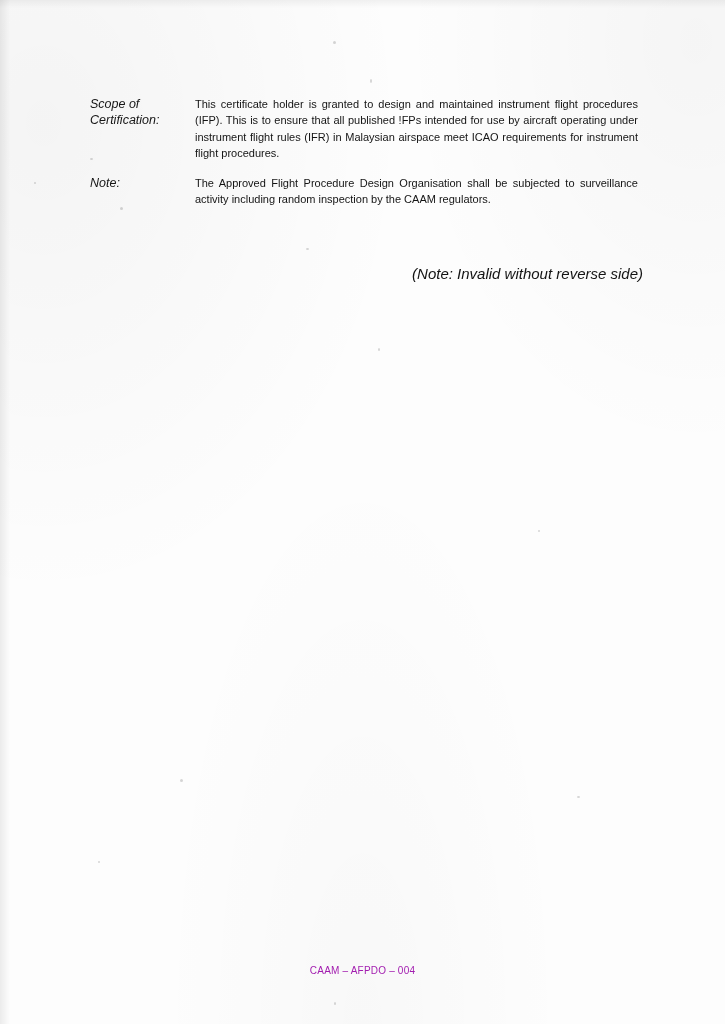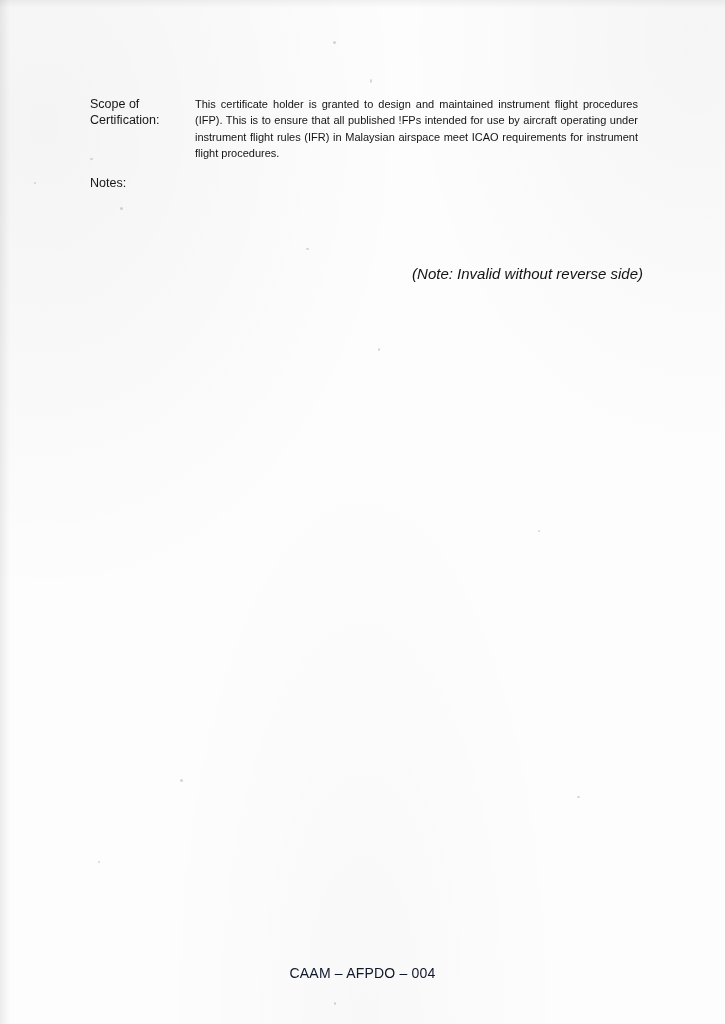--- a/index.html
+++ b/index.html
@@ -48,20 +48,21 @@
 
   .block {
     position: absolute;
     display: flex;
     align-items: flex-start;
   }
 
   .label {
     width: 105px;
     flex: 0 0 105px;
+    font-style: italic;
     font-size: 12.5px;
     line-height: 16px;
     color: #161616;
   }
   .label .l2 { display: block; }
 
   .body-text {
     width: 443px;
     font-size: 11px;
     line-height: 16.4px;
@@ -82,23 +83,23 @@
     font-size: 15px;
     color: #141414;
   }
 
   .footer {
     position: absolute;
     left: 0;
     top: 965px;
     width: 725px;
     text-align: center;
-    font-size: 14px;
+    font-size: 10px;
     letter-spacing: 0.2px;
-    color: #0f172a;
+    color: #a21caf;
   }
 
   
   .speck {
     position: absolute;
     background: rgba(0,0,0,0.16);
     border-radius: 50%;
     pointer-events: none;
   }
 </style>
@@ -127,21 +128,22 @@
   <div class="block" id="scope-block">
     <div class="label">
       <span class="l2">Scope of</span>
       <span class="l2">Certification:</span>
     </div>
     <div class="body-text">This certificate holder is granted to design and maintained instrument flight procedures (IFP). This is to ensure that all published !FPs intended for use by aircraft operating under instrument flight rules (IFR) in Malaysian airspace meet ICAO requirements for instrument flight procedures.</div>
   </div>
 
   <div class="block" id="notes-block">
     <div class="label">
-      <span class="l2">Notes:</span>
+      <span class="l2">Note:</span>
     </div>
+    <div class="body-text">The Approved Flight Procedure Design Organisation shall be subjected to surveillance activity including random inspection by the CAAM regulators.</div>
   </div>
 
   <div class="note-invalid">(Note: Invalid without reverse side)</div>
 
   <div class="footer">CAAM – AFPDO – 004</div>
 
 </div>
 
 </body></html>

